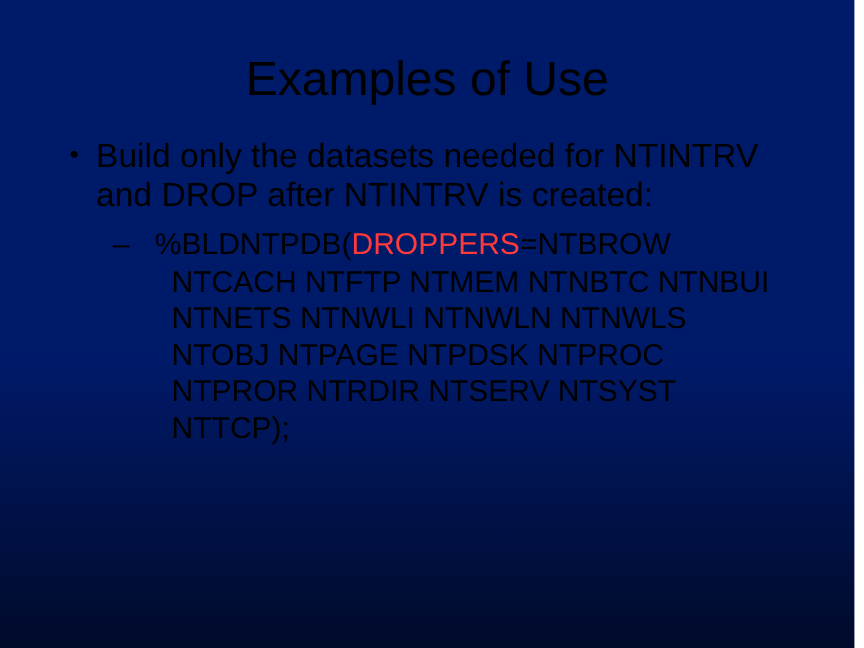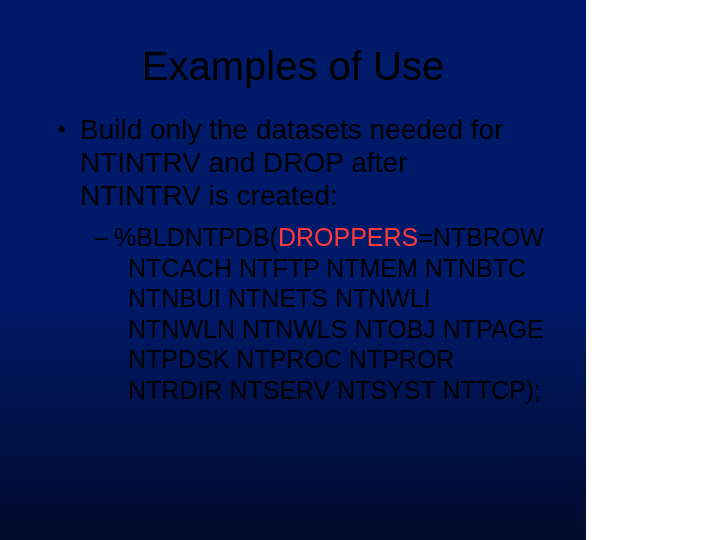--- a/index.html
+++ b/index.html
@@ -4,21 +4,21 @@
 <style>
   html, body {
     margin: 0;
     padding: 0;
     width: 720px;
     height: 540px;
     overflow: hidden;
     font-family: Arial, Helvetica, sans-serif;
   }
   .slide {
-    width: 586px;
+    width: 712px;
     height: 540px;
     background: linear-gradient(to bottom, #001a6a 0%, #001a6a 55%, #000a2a 100%);
     box-sizing: border-box;
     padding: 0;
     position: relative;
   }
   .title {
     text-align: center;
     color: #000;
     font-size: 40px;
@@ -58,20 +58,21 @@
   }
   .bullet-l2 .dash {
     flex: 0 0 auto;
     width: 20px;
     text-align: left;
   }
   .bullet-l2 .txt {
     flex: 1 1 auto;
     padding-left: 14px;
     text-indent: -14px;
+    margin-left: 15px;
   }
   .hl {
     color: #ff3a3a;
   }
 </style>
 </head>
 <body>
 
 <div class="slide">
 

